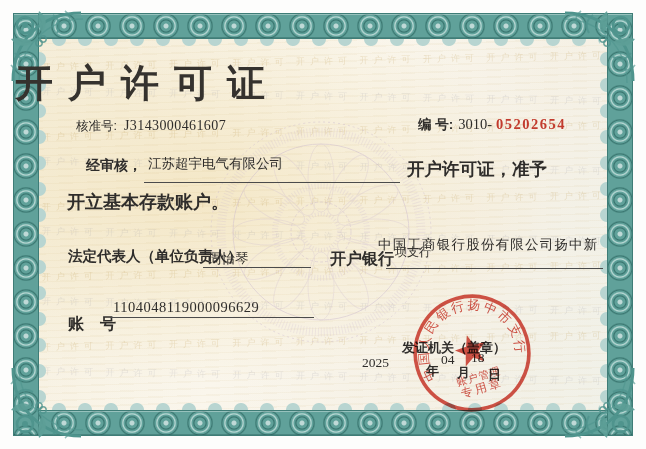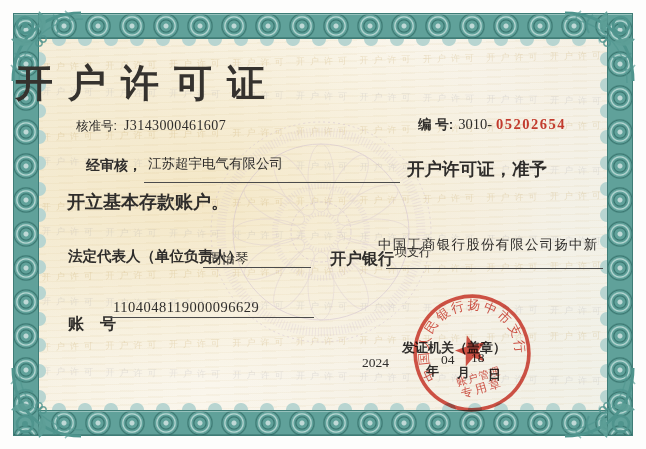--- a/index.html
+++ b/index.html
@@ -211,21 +211,21 @@
 <div class="abs t-banklbl">开户银行</div>
 <div class="abs t-bank2 serif">坝支行</div>
 <div class="uline u-bank"></div>
 
 <div class="abs t-acclbl">账　号</div>
 <div class="abs t-accval serif">1104048119000096629</div>
 <div class="uline u-acc"></div>
 
 <div class="abs t-issuer">发证机关（盖章）</div>
 
-<div class="abs dt serif" style="left:362px;top:355px">2024</div>
+<div class="abs dt serif" style="left:362px;top:355px">2025</div>
 <div class="abs du" style="left:426px;top:362px">年</div>
 <div class="abs dt serif" style="left:441px;top:352px">04</div>
 <div class="abs du" style="left:457px;top:364px">月</div>
 <div class="abs dt serif" style="left:471px;top:350px">18</div>
 <div class="abs du" style="left:488px;top:366px">日</div>
 
 <svg class="seal" viewBox="0 0 124 124">
   <g transform="rotate(-16 62 62)" fill="none">
     <circle cx="62" cy="62" r="55" stroke="#cf382c" stroke-width="3.5"></circle>
     <path id="sealArc" d="M 24 81 A 42.5 42.5 0 1 1 100 81" fill="none"></path>

